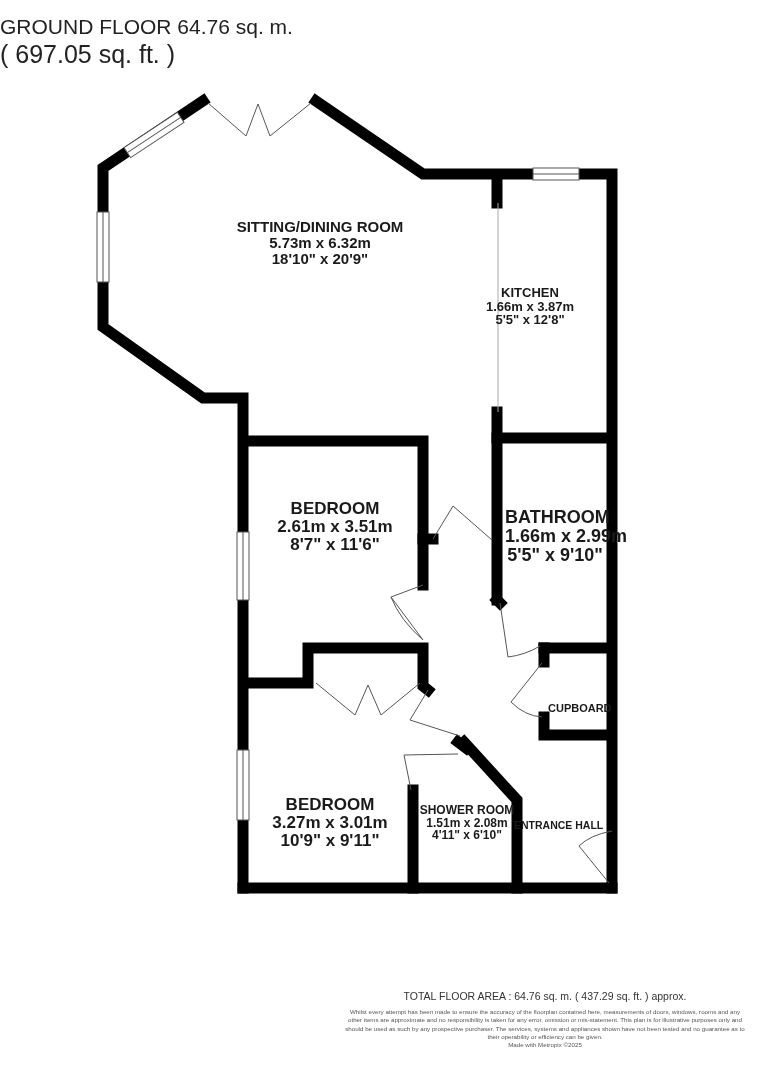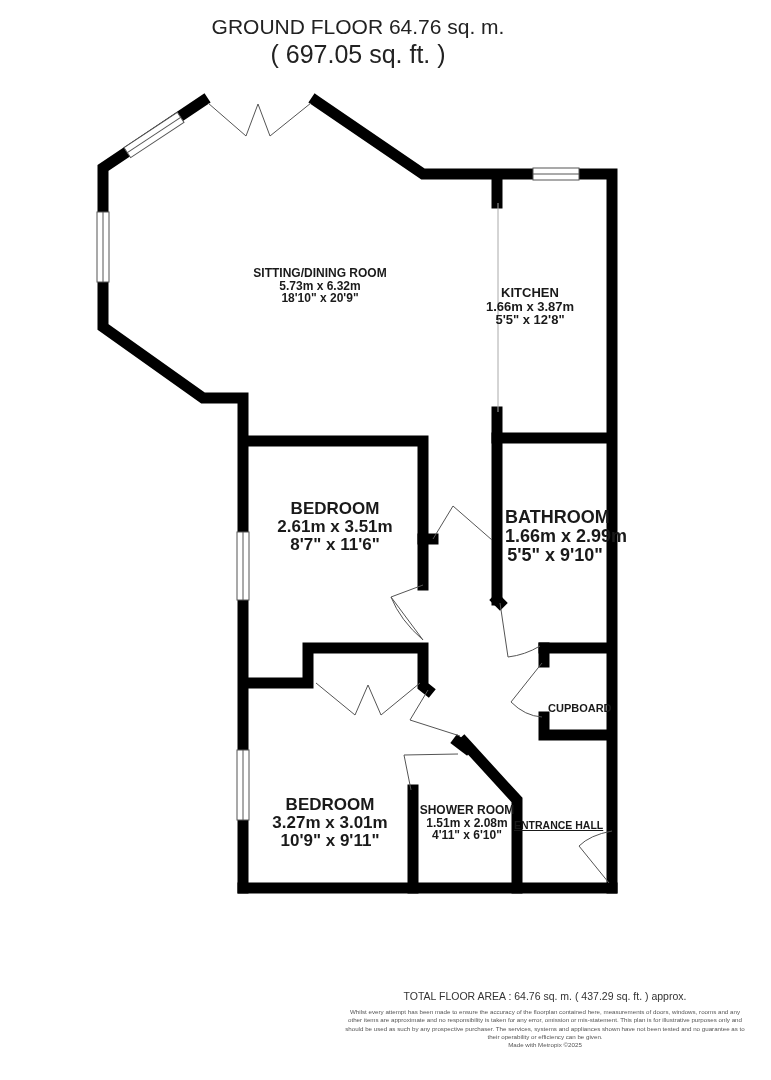--- a/index.html
+++ b/index.html
@@ -1,17 +1,17 @@
 <!DOCTYPE html>
 <html><head>
 <meta charset="utf-8">
 <style>
   html, body { margin: 0; padding: 0; background: #ffffff; }
   body { width: 771px; height: 1080px; position: relative; overflow: hidden; font-family: "Liberation Sans", "DejaVu Sans", sans-serif; color: #1a1a1a; }
-  .title { position: absolute; left: 0; width: 716px; text-align: center; font-size: 21px; color: #222; }
+  .title { position: absolute; left: 0; width: 716px; text-align: left; font-size: 21px; color: #222; }
   .title.t1 { top: 15px; }
   .title.t2 { top: 40px; font-size: 25px; }
   svg.plan { position: absolute; left: 0; top: 0; }
   .room-label { position: absolute; text-align: center; font-weight: bold; color: #1a1a1a; line-height: 1.05; white-space: nowrap; }
   .room-label span { display: block; }
   .footer { position: absolute; left: 345px; top: 990px; width: 400px; text-align: center; color: #333; }
   .footer .total { font-size: 10.5px; margin-bottom: 6px; }
   .footer .disc { font-size: 6.2px; line-height: 1.35; color: #555; }
   .footer .made { font-size: 6.2px; color: #555; }
 </style>
@@ -90,21 +90,21 @@
     <polyline points="316,683 355,715 368,685 381,715 420,683"></polyline>
 
     <path d="M428,690 L410,720 L460,736"></path>
 
     <path d="M411,790 L404,755 L458,754"></path>
 
     <path d="M612,831 Q590,835 579,846 L609,883"></path>
   </g>
 </svg>
 
-<div class="room-label" style="left:195px;top:219px;width:250px;font-size:12px;margin-top:48px;">
+<div class="room-label" style="left:195px;top:219px;width:250px;font-size:15px;">
   <span>SITTING/DINING ROOM</span>
   <span>5.73m x 6.32m</span>
   <span>18'10" x 20'9"</span>
 </div>
 <div class="room-label" style="left:465px;top:286px;width:130px;font-size:13px;">
   <span>KITCHEN</span>
   <span>1.66m x 3.87m</span>
   <span>5'5" x 12'8"</span>
 </div>
 <div class="room-label" style="left:255px;top:500px;width:160px;font-size:17px;">
@@ -123,21 +123,21 @@
 <div class="room-label" style="left:255px;top:796px;width:150px;font-size:17px;">
   <span>BEDROOM</span>
   <span>3.27m x 3.01m</span>
   <span>10'9" x 9'11"</span>
 </div>
 <div class="room-label" style="left:412px;top:804px;width:110px;font-size:12px;">
   <span>SHOWER ROOM</span>
   <span>1.51m x 2.08m</span>
   <span>4'11" x 6'10"</span>
 </div>
-<div class="room-label" style="left:514px;top:820px;width:96px;font-size:10.5px;font-weight:bold;text-align:left;text-decoration:underline;">
+<div class="room-label" style="left:514px;top:820px;width:96px;font-size:10.5px;font-weight:bold;text-align:left;">
   <span>ENTRANCE HALL</span>
 </div>
 
 <div class="footer">
   <div class="total">TOTAL FLOOR AREA : 64.76 sq. m. ( 437.29 sq. ft. ) approx.</div>
   <div class="disc">Whilst every attempt has been made to ensure the accuracy of the floorplan contained here, measurements of doors, windows, rooms and any other items are approximate and no responsibility is taken for any error, omission or mis-statement. This plan is for illustrative purposes only and should be used as such by any prospective purchaser. The services, systems and appliances shown have not been tested and no guarantee as to their operability or efficiency can be given.</div>
   <div class="made">Made with Metropix ©2025</div>
 </div>
 
 </body></html>

